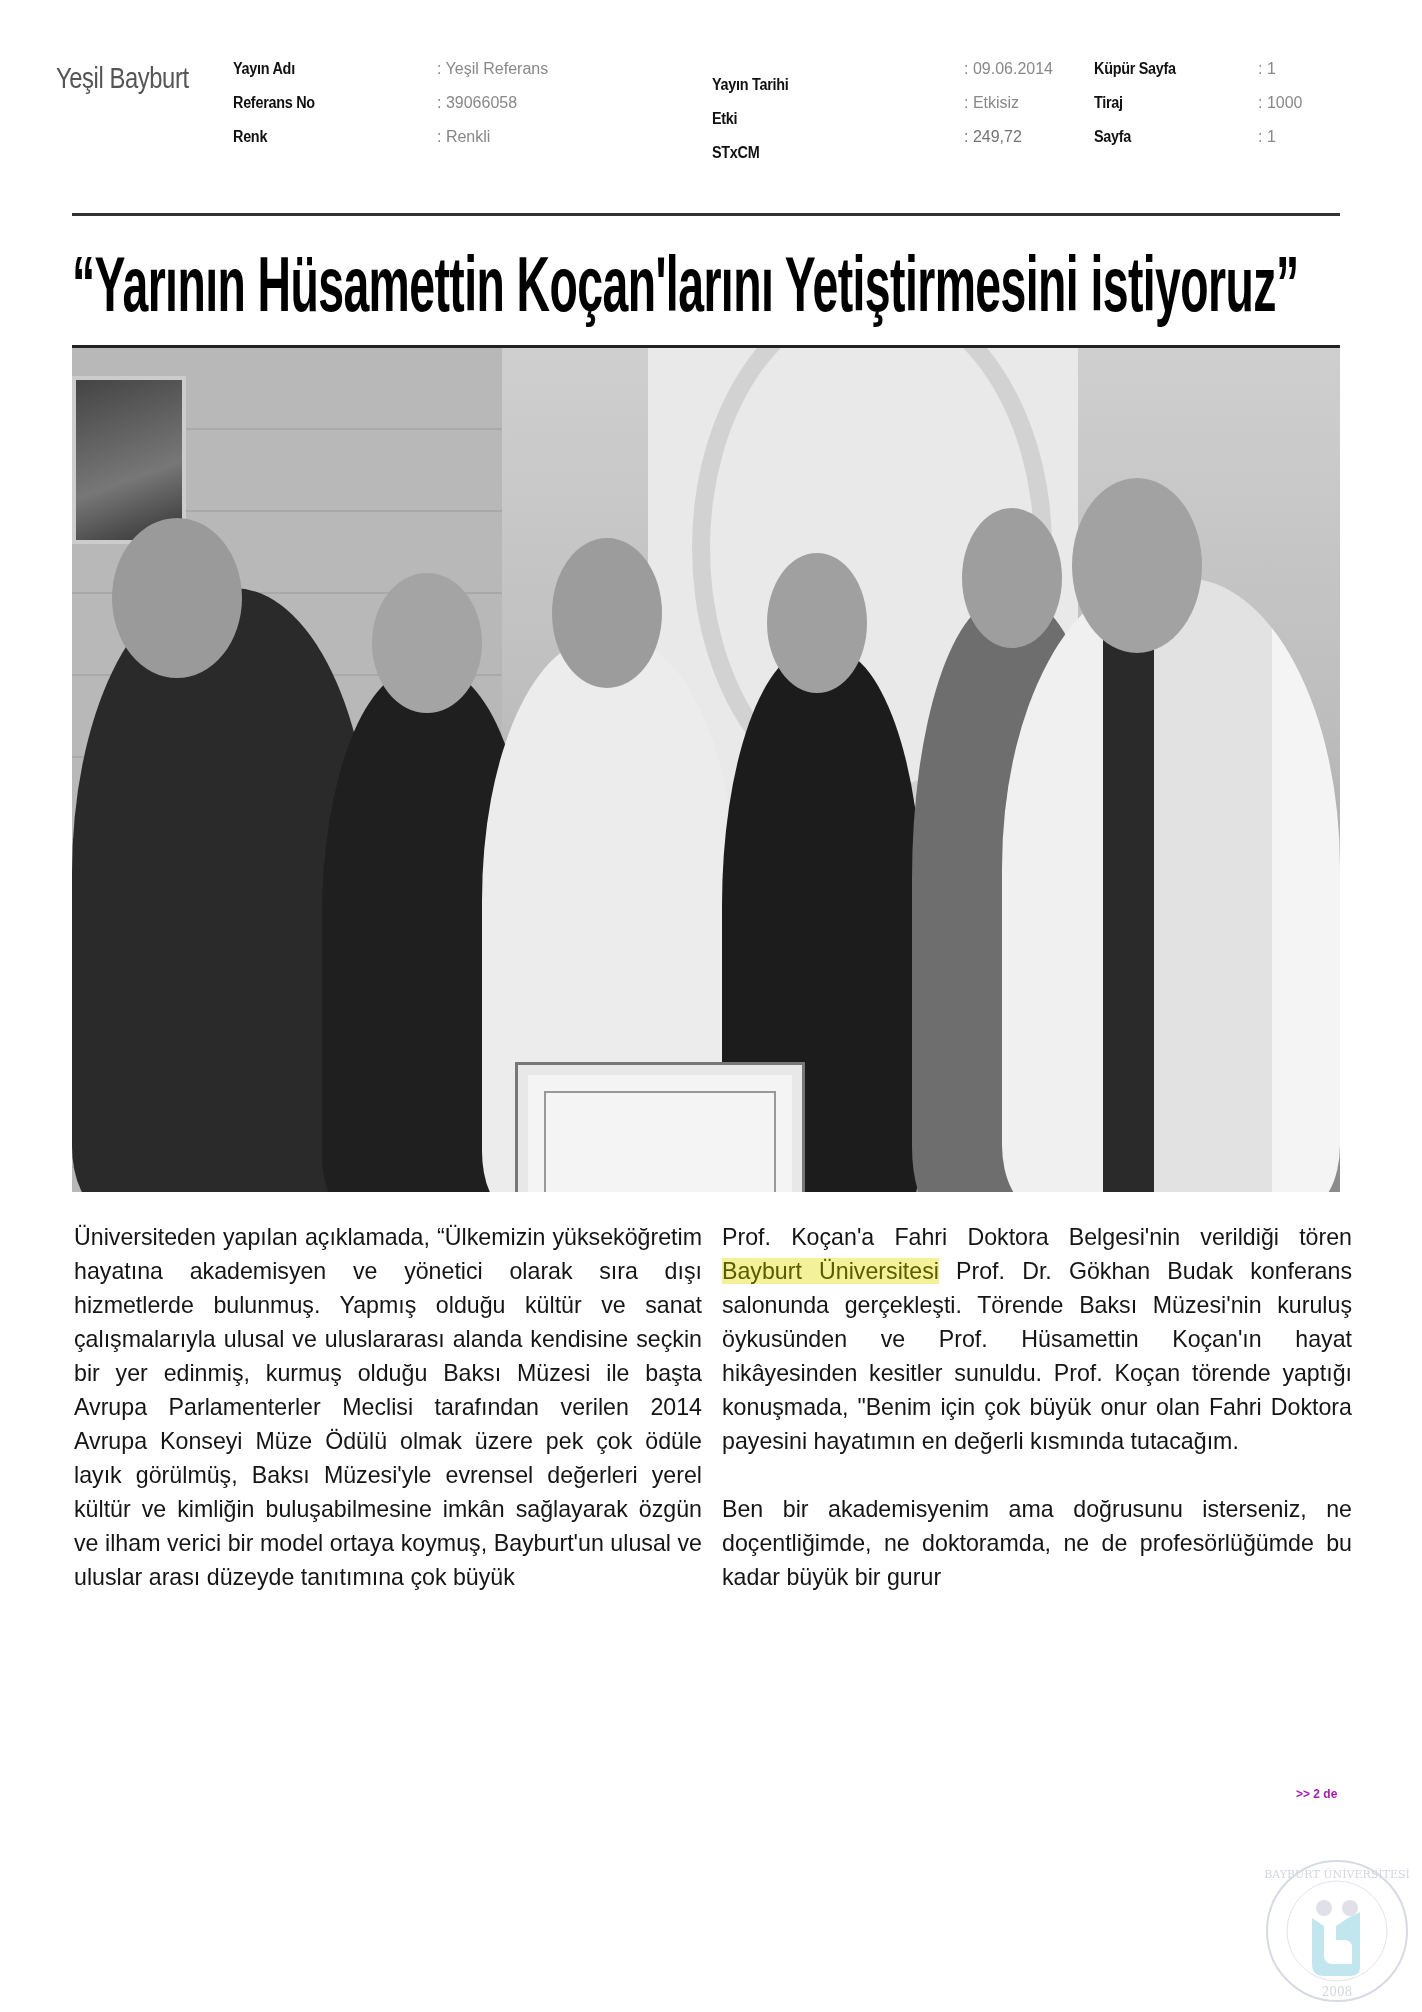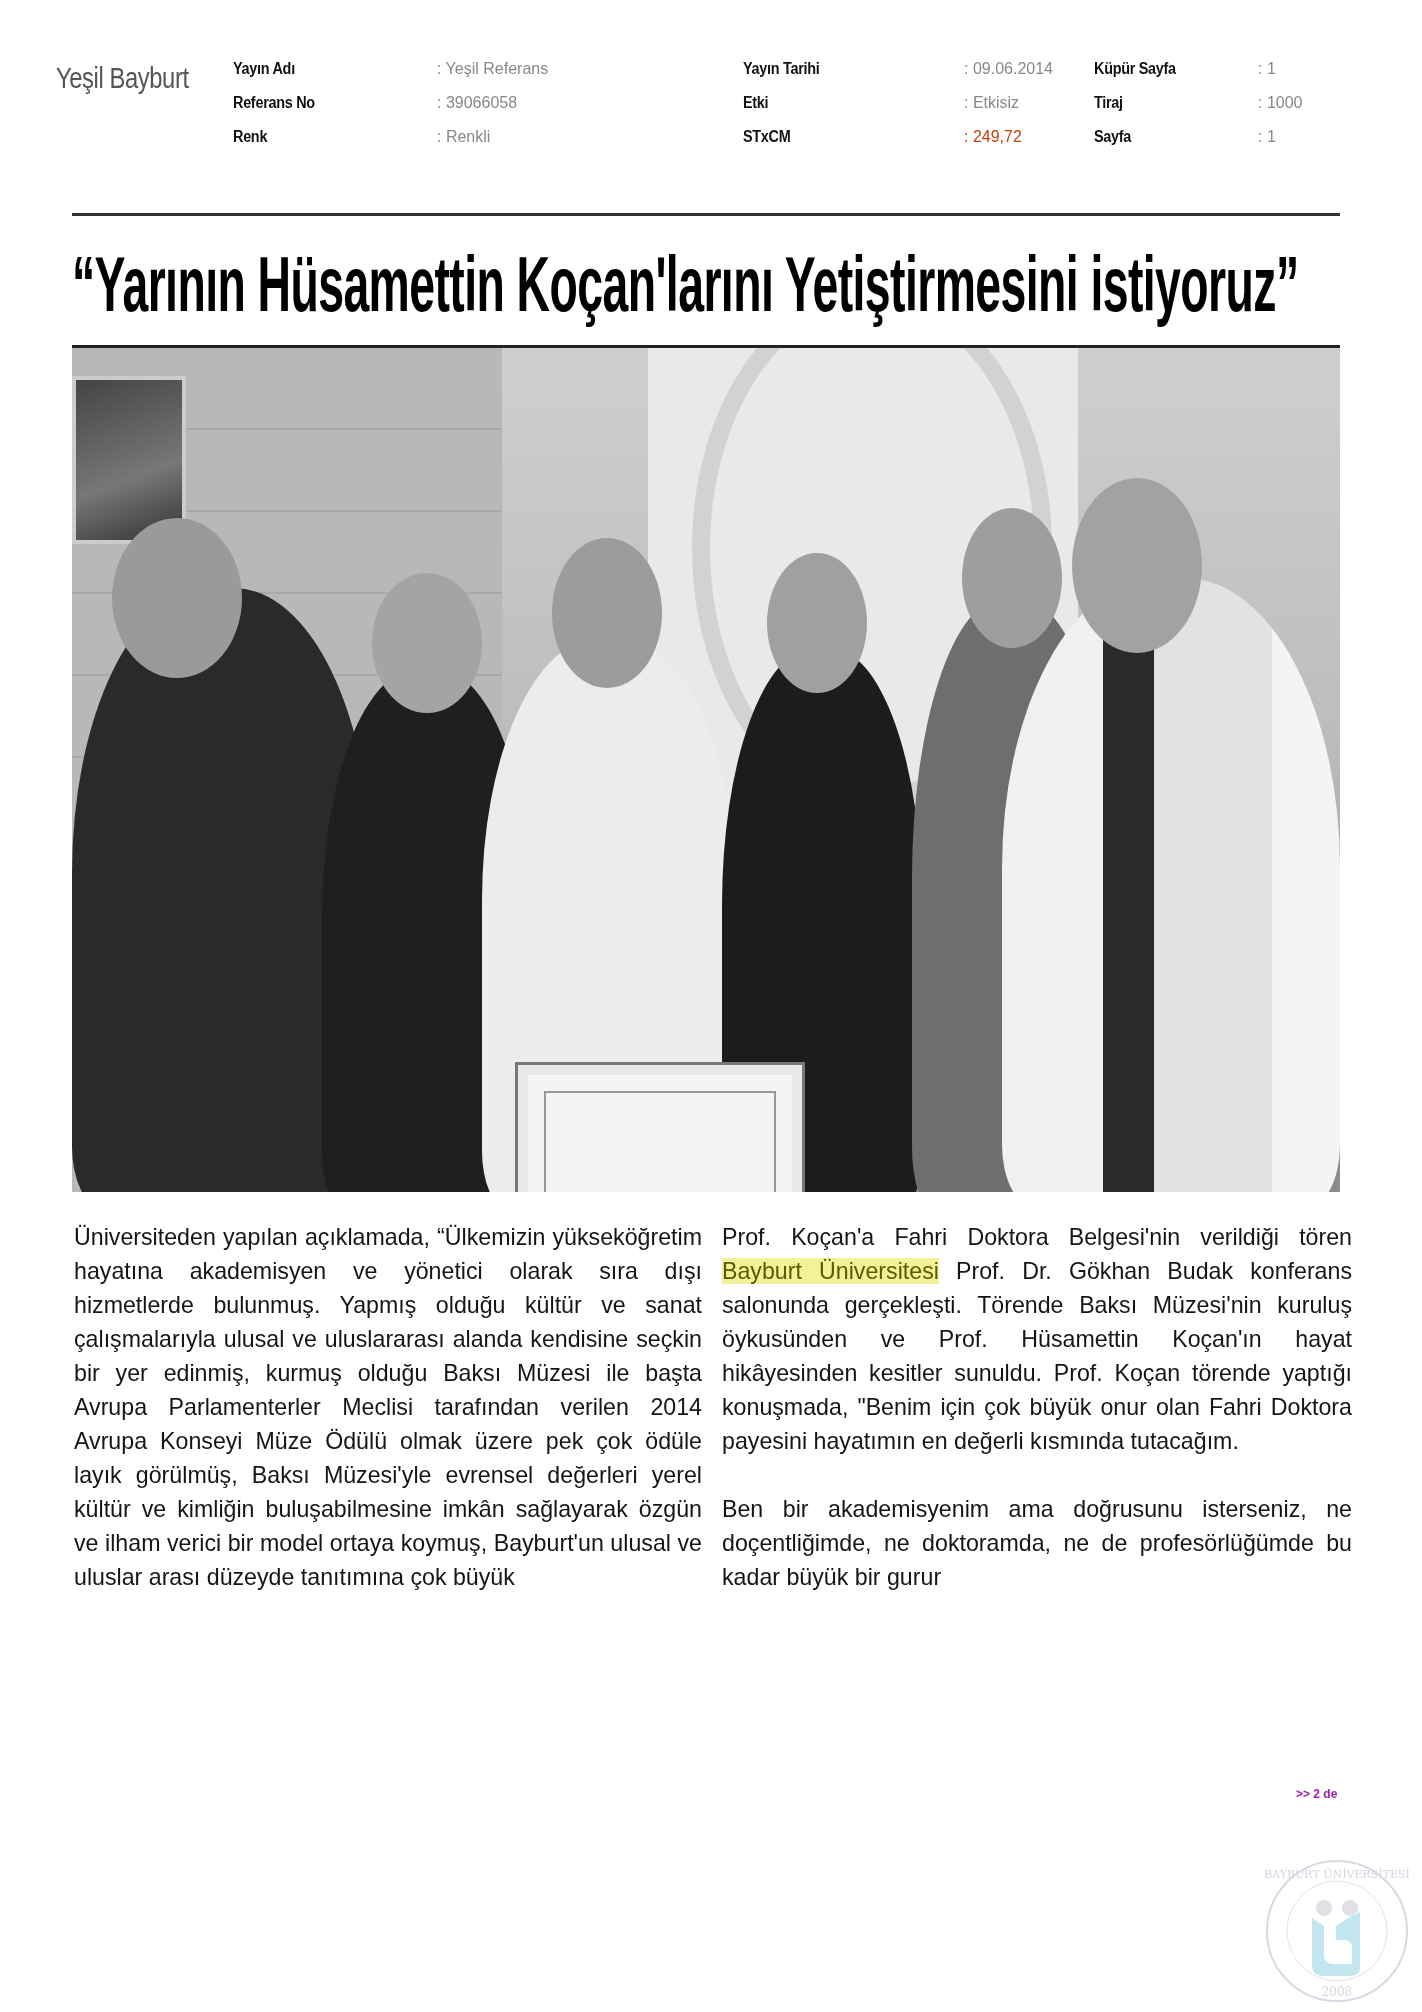--- a/index.html
+++ b/index.html
@@ -2,21 +2,21 @@
 <html><head>
 <meta charset="utf-8">
 <style>
   html,body{margin:0;padding:0;background:#ffffff;}
   body{width:1422px;height:2012px;position:relative;overflow:hidden;font-family:"Liberation Sans",sans-serif;color:#111;}
   .logo-text{position:absolute;left:56px;top:62px;font-family:"Liberation Sans",sans-serif;font-size:29px;color:#555;transform:scaleX(0.82);transform-origin:left top;letter-spacing:-0.5px;}
   .meta{position:absolute;top:52px;font-size:16px;line-height:34px;}
   .meta .row{white-space:nowrap;height:34px;}
   .meta .lbl{display:inline-block;font-weight:bold;color:#111;transform:scaleX(0.9);transform-origin:left center;letter-spacing:-0.3px;}
   .col1-l{left:233px;} .col1-v{left:437px;}
-  .col2-l{left:743px;} .col2-v{left:964px;}
+  .col2-l{left:712px;margin-top:16px;} .col2-v{left:964px;}
   .col3-l{left:1094px;} .col3-v{left:1258px;}
   .rule{position:absolute;left:72px;top:213px;width:1268px;height:3px;background:#333;}
   .headline{position:absolute;left:72px;top:236px;width:1268px;font-size:78px;font-weight:bold;letter-spacing:-1px;white-space:nowrap;color:#000;transform:scaleX(0.595);transform-origin:left top;line-height:96px;font-family:"Liberation Sans",sans-serif;}
   .photo{position:absolute;left:72px;top:345px;width:1268px;height:847px;background:linear-gradient(180deg,#cfcfcf 0%,#bdbdbd 45%,#8a8a8a 100%);overflow:hidden;border-top:3px solid #222;box-sizing:border-box;}
   .photo .wall{position:absolute;left:0;top:0;width:430px;height:100%;background:repeating-linear-gradient(180deg,#b8b8b8 0 80px,#a9a9a9 80px 82px);}
   .photo .portrait{position:absolute;left:0;top:28px;width:106px;height:160px;background:linear-gradient(160deg,#444,#777 60%,#333);border:4px solid #ccc;}
   .photo .banner{position:absolute;left:576px;top:0;width:430px;height:500px;background:#e9e9e9;}
   .photo .seal{position:absolute;left:620px;top:-60px;width:360px;height:520px;border-radius:50%;border:18px solid #d2d2d2;box-sizing:border-box;}
   .person{position:absolute;border-radius:46% 46% 10% 10%;}
   .head{position:absolute;border-radius:50%;background:#a8a8a8;}
@@ -47,21 +47,21 @@
 </div>
 
 <div class="meta col2-l">
   <div class="row"><span class="lbl">Yayın Tarihi</span></div>
   <div class="row"><span class="lbl">Etki</span></div>
   <div class="row"><span class="lbl">STxCM</span></div>
 </div>
 <div class="meta col2-v">
   <div class="row" style="color:#888">: 09.06.2014</div>
   <div class="row" style="color:#888">: Etkisiz</div>
-  <div class="row" style="color:#c2410c">: 249,72</div>
+  <div class="row" style="color:#737373">: 249,72</div>
 </div>
 
 <div class="meta col3-l">
   <div class="row"><span class="lbl">Küpür Sayfa</span></div>
   <div class="row"><span class="lbl">Tiraj</span></div>
   <div class="row"><span class="lbl">Sayfa</span></div>
 </div>
 <div class="meta col3-v">
   <div class="row" style="color:#888">: 1</div>
   <div class="row" style="color:#888">: 1000</div>

